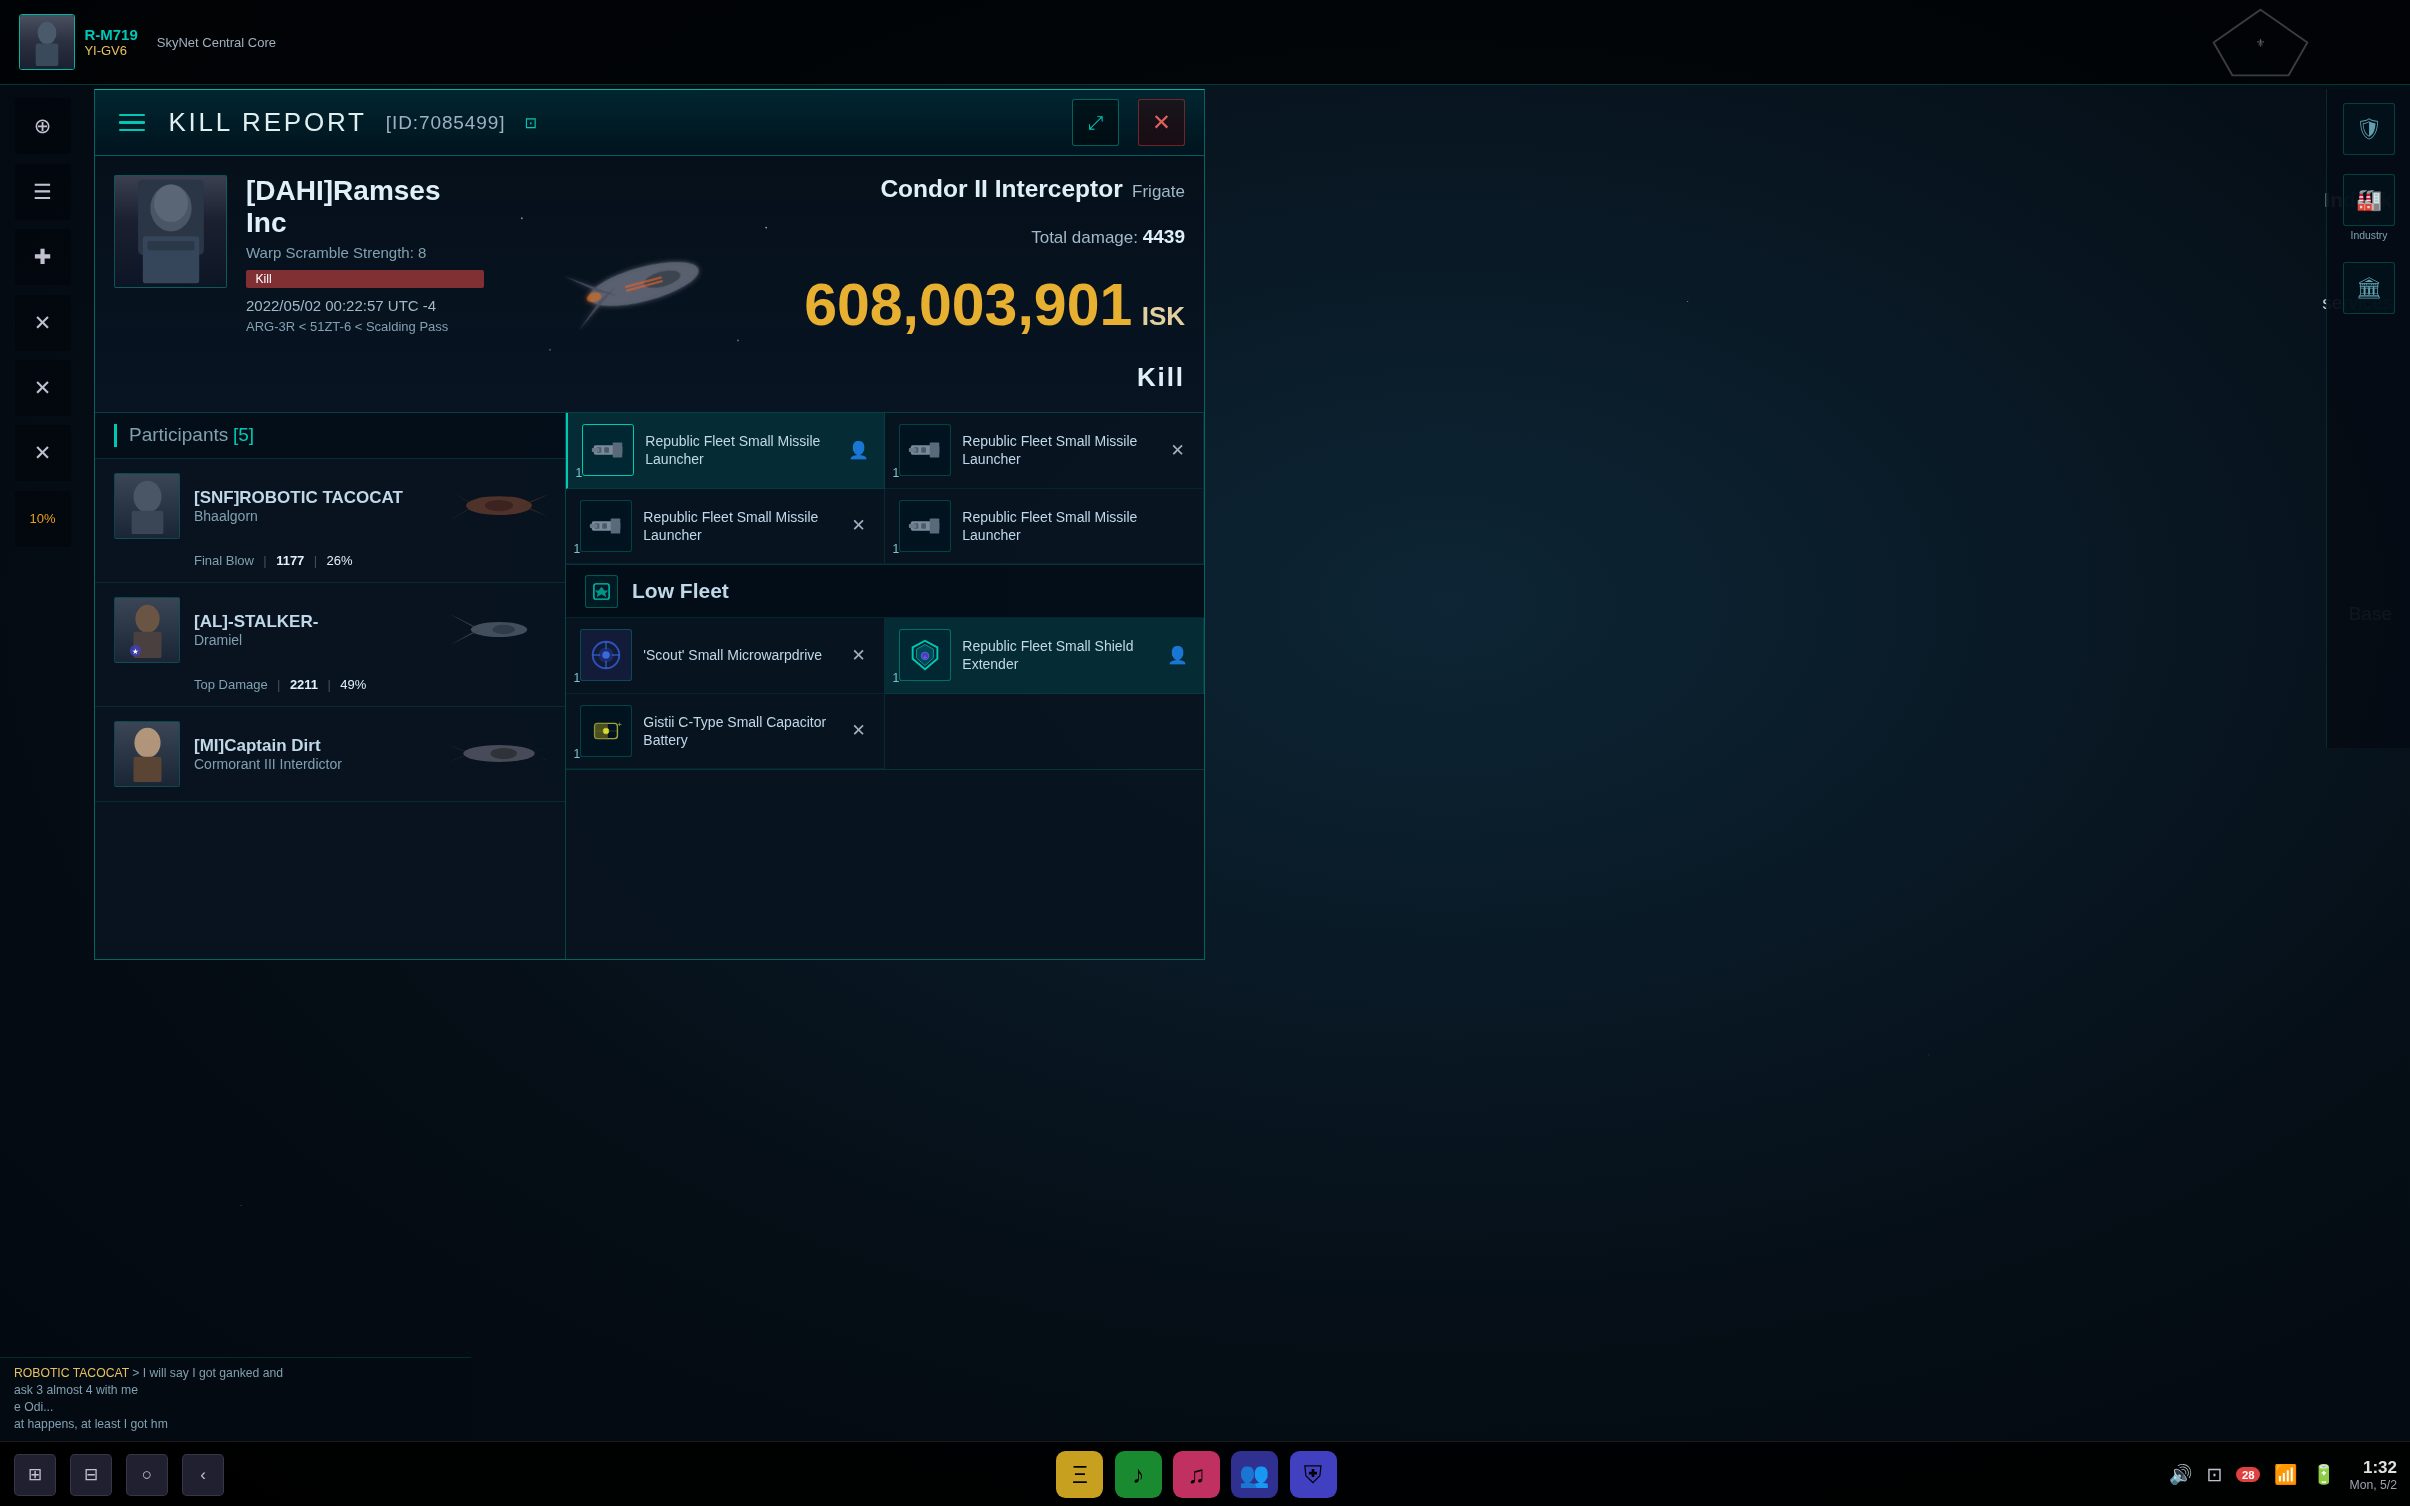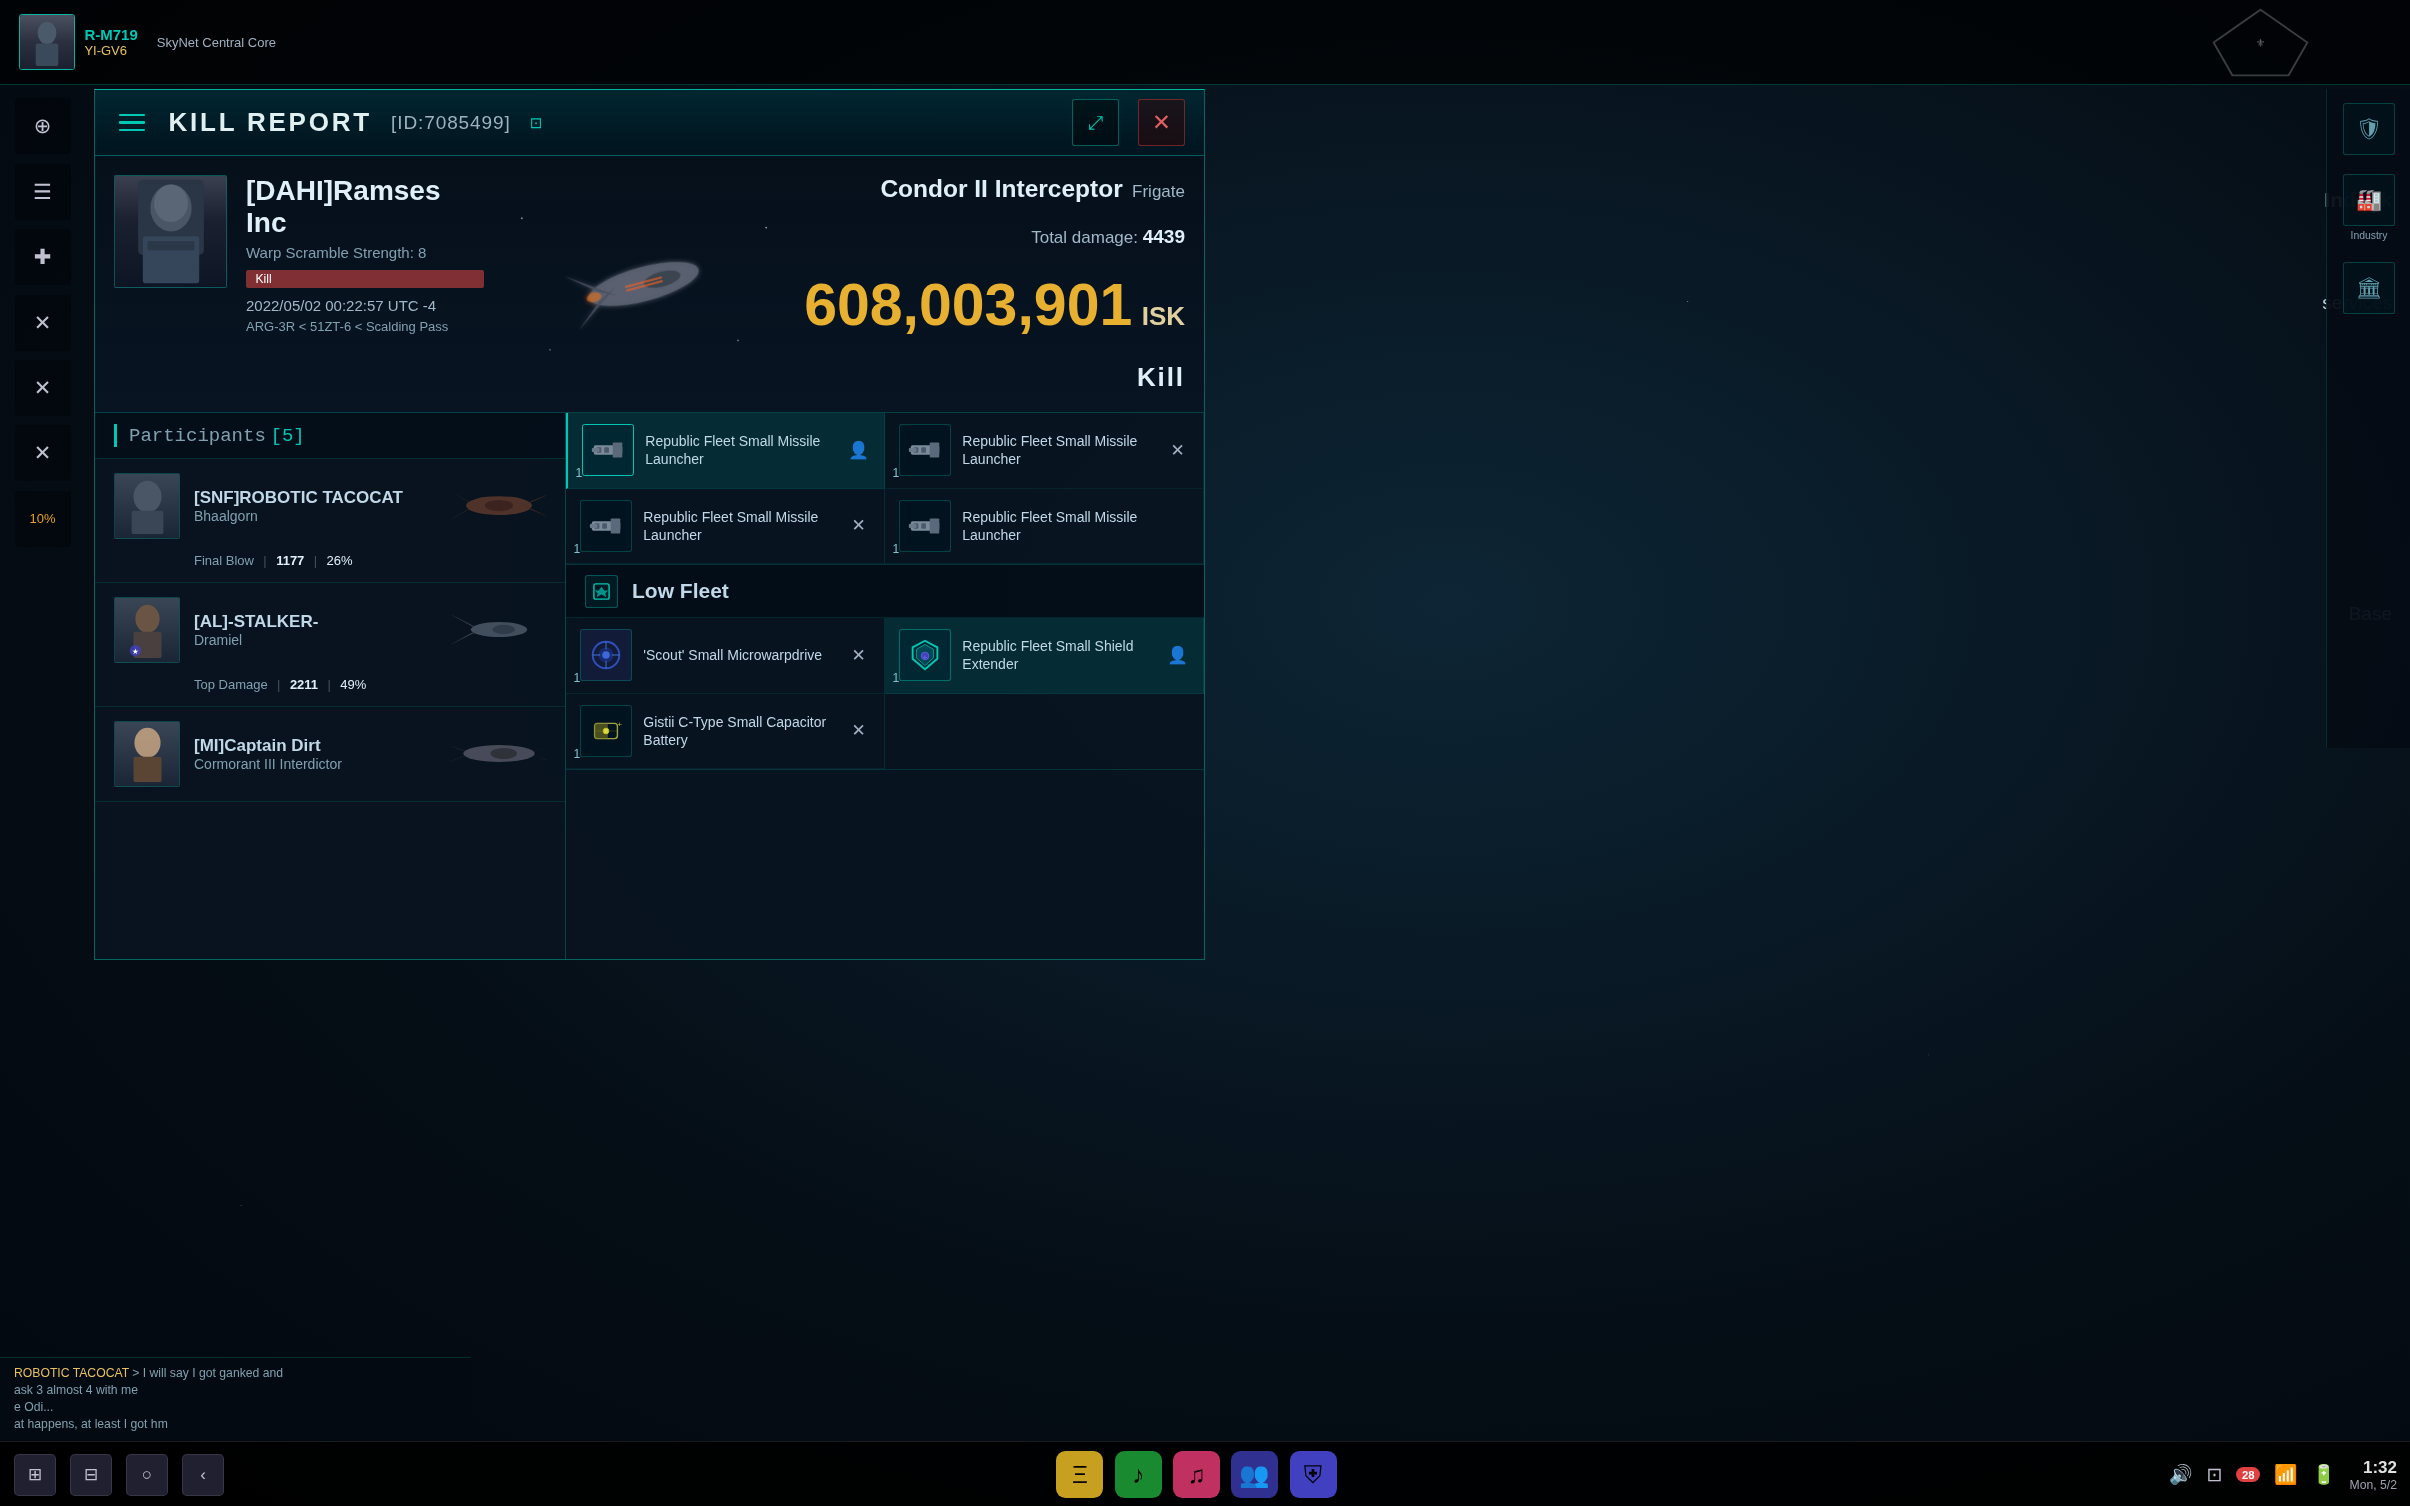--- a/index.html
+++ b/index.html
@@ -97,21 +97,21 @@
       padding: 4.7px;
     }
     .hamburger-line {
       width: 26px; height: 2.8px;
       background: #00c8b4;
       border-radius: 0.9px;
     }
     .panel-title {
       color: #e0f0f0;
       font-size: 26px;
-      font-weight: bold;
+      font-weight: normal;
       letter-spacing: 2.8px;
       text-transform: uppercase;
     }
     .panel-id {
       color: #a0b0c0;
       font-size: 19px;
       letter-spacing: 0.9px;
     }
     .panel-copy-icon {
       color: #00c8b4; font-size: 15px; cursor: pointer;
@@ -263,21 +263,21 @@
     .participants-col {
       width: 471px;
       border-right: 0.9px solid rgba(0,180,160,0.3);
       display: flex;
       flex-direction: column;
     }
     .participants-header {
       padding: 11.3px 19px;
       border-bottom: 0.9px solid rgba(0,180,160,0.2);
       background: rgba(0,10,20,0.5);
-      display: flex; align-items: center; gap: 4.7px; font-family: Liberation Mono, monospace;
+      display: flex; align-items: flex-start; gap: 4.7px;
     }
     .participants-label {
       color: #80a0b0;
       font-size: 19px;
     }
     .participants-count {
       color: #00c8b4;
       font-size: 19px;
     }
     .participants-divider {

